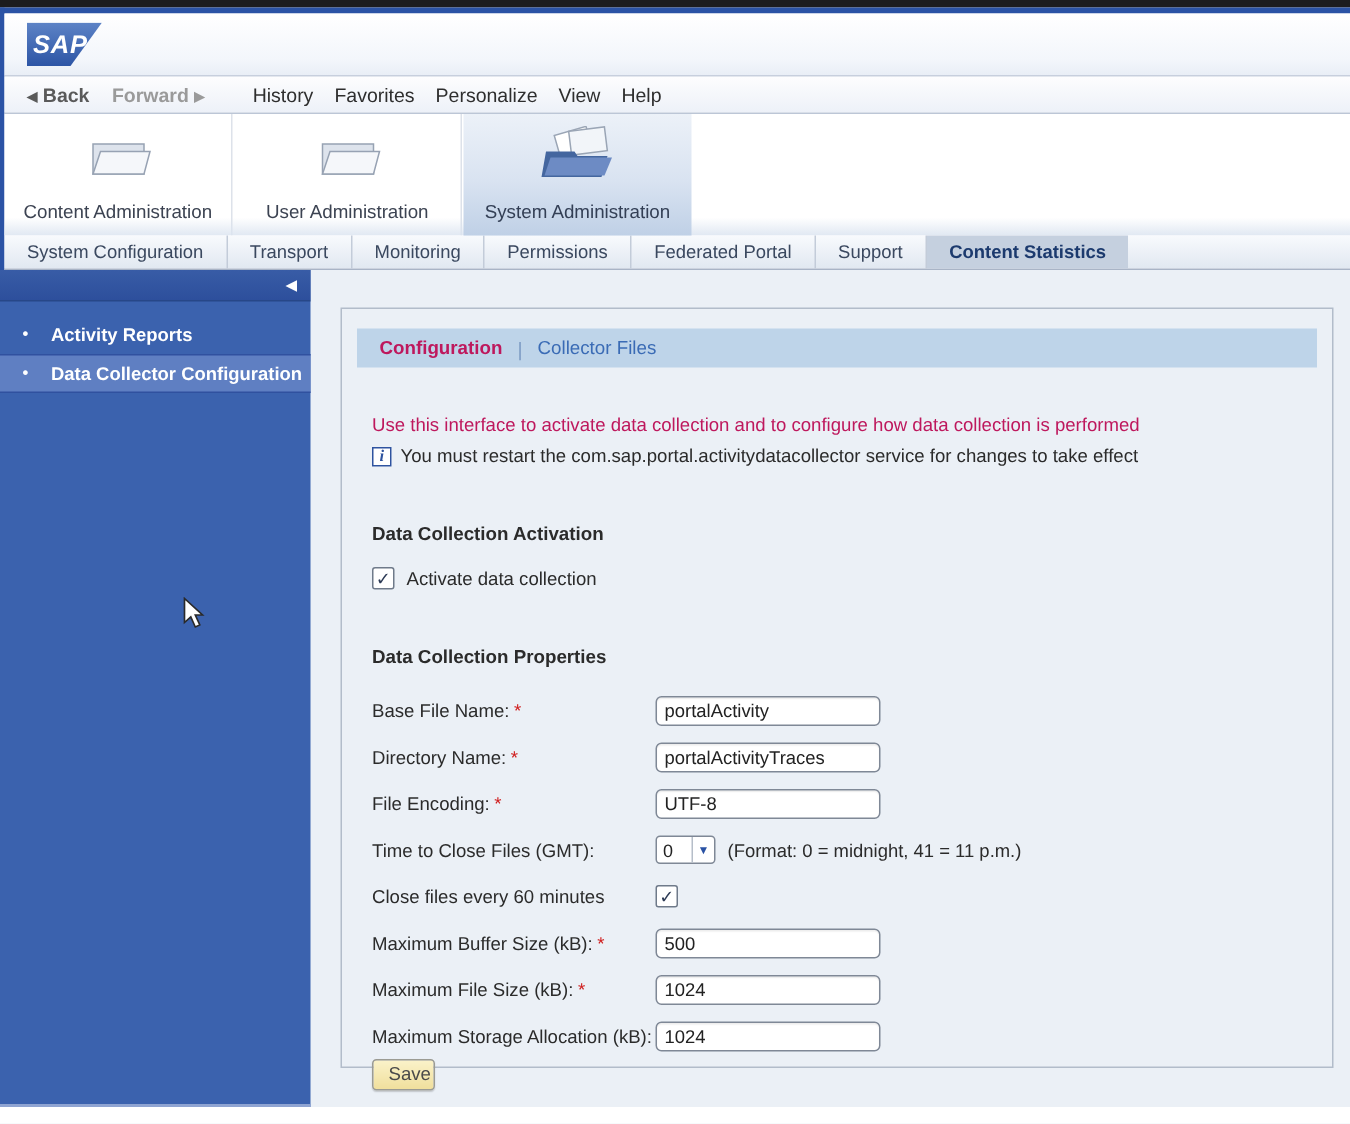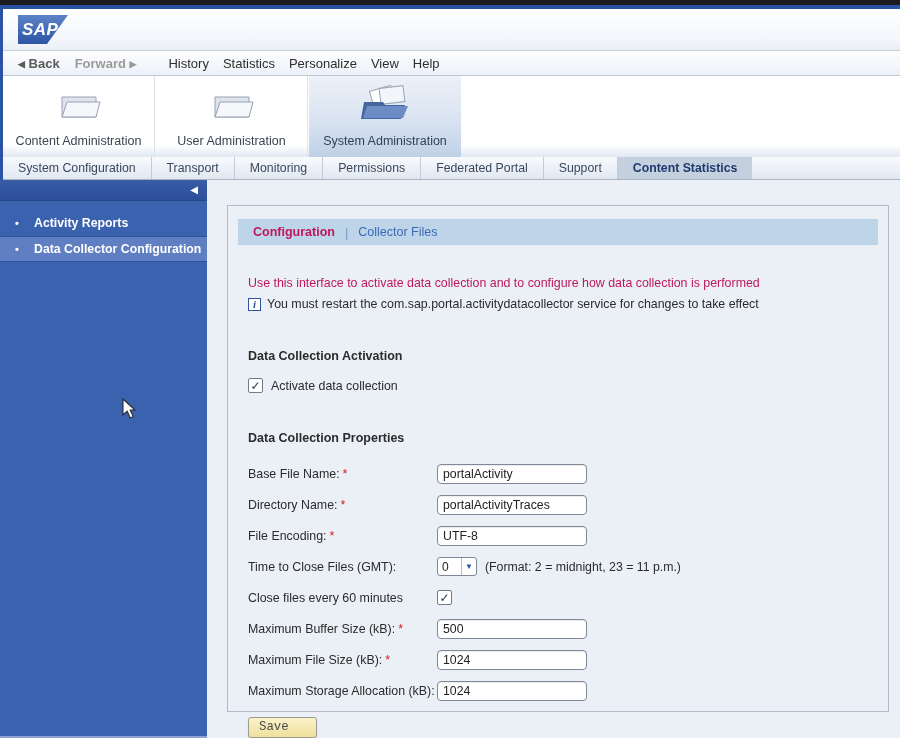--- a/index.html
+++ b/index.html
@@ -111,44 +111,44 @@
   .text-input { width:150px; height:20px; border:1px solid #7f8896; border-radius:4px;
     padding:0 5px; font-size:12.3px; color:#222; font-family:"Liberation Sans", sans-serif;
     background:#fff; box-shadow:inset 0 1px 1px rgba(0,0,0,0.08); }
   .dropdown { display:inline-flex; width:40px; height:19px; border:1px solid #7f8896;
     border-radius:3px; background:#fff; align-items:center; cursor:pointer; }
   .dropdown .value { flex:1; font-size:12px; color:#222; padding-left:4px; }
   .dropdown .dd-btn { width:15px; height:100%; border-left:1px solid #b6bec9;
     display:flex; align-items:center; justify-content:center; color:#2A52A4; font-size:8px; }
   .hint { margin-left:8px; font-size:12.3px; color:#2b2b2b; }
 
-  .save-btn { margin:11px 0 0 20px; display:inline-block; padding:2px 27px 3px 10px;
+  .save-btn { margin:0 0 0 20px; display:inline-block; padding:2px 2px 3px 10px;
     font-size:12.4px; color:#4a4a4a; background:linear-gradient(180deg,#FAF2C9 0%,#F0DF9D 100%);
     border:1px solid #9b9b93; border-radius:3px; cursor:pointer;
-    box-shadow:0 1px 1px rgba(0,0,0,0.18); font-family:Liberation Mono, monospace; }
+    box-shadow:0 1px 1px rgba(0,0,0,0.18); font-family:Liberation Sans, sans-serif; }
 </style>
 </head>
 <body>
 
 <div class="top-dark-bar"></div>
 <div class="top-blue-line"></div>
 <div class="left-edge"></div>
 
 <div class="masthead">
   <div class="sap-logo">
     <span>SAP</span>
   </div>
 </div>
 
 <div class="menu-bar">
   <span class="menu-item nav first"><span class="arrow">◀</span> <span>Back</span></span>
   <span class="menu-item nav disabled"><span>Forward</span> <span class="arrow">▶</span></span>
   <span class="menu-gap"></span>
   <span class="menu-item">History</span>
-  <span class="menu-item">Statistics</span>
+  <span class="menu-item">Favorites</span>
   <span class="menu-item">Personalize</span>
   <span class="menu-item">View</span>
   <span class="menu-item">Help</span>
 </div>
 
 <div class="tab-row">
   <div class="top-tab tab-1">
     <span class="icon">
       <svg width="46" height="34" viewBox="0 0 46 34">
         <polygon points="6,8 40,8 40,28 6,28" fill="#dde3ec" stroke="#97a2b3" stroke-width="1"></polygon>
@@ -270,21 +270,21 @@
           <span class="form-label"><span>File Encoding:</span><span class="req">*</span></span>
           <input class="text-input" type="text" value="UTF-8" style="">
         </div>
 
         <div class="form-row">
           <span class="form-label">Time to Close Files (GMT):</span>
           <span class="dropdown">
             <span class="value">0</span>
             <span class="dd-btn">▼</span>
           </span>
-          <span class="hint">(Format: 2 = midnight, 23 = 11 p.m.)</span>
+          <span class="hint">(Format: 0 = midnight, 41 = 11 p.m.)</span>
         </div>
 
         <div class="form-row">
           <span class="form-label">Close files every 60 minutes</span>
           <span class="checkbox">
               <span>✓</span>
             </span>
         </div>
 
         <div class="form-row">

